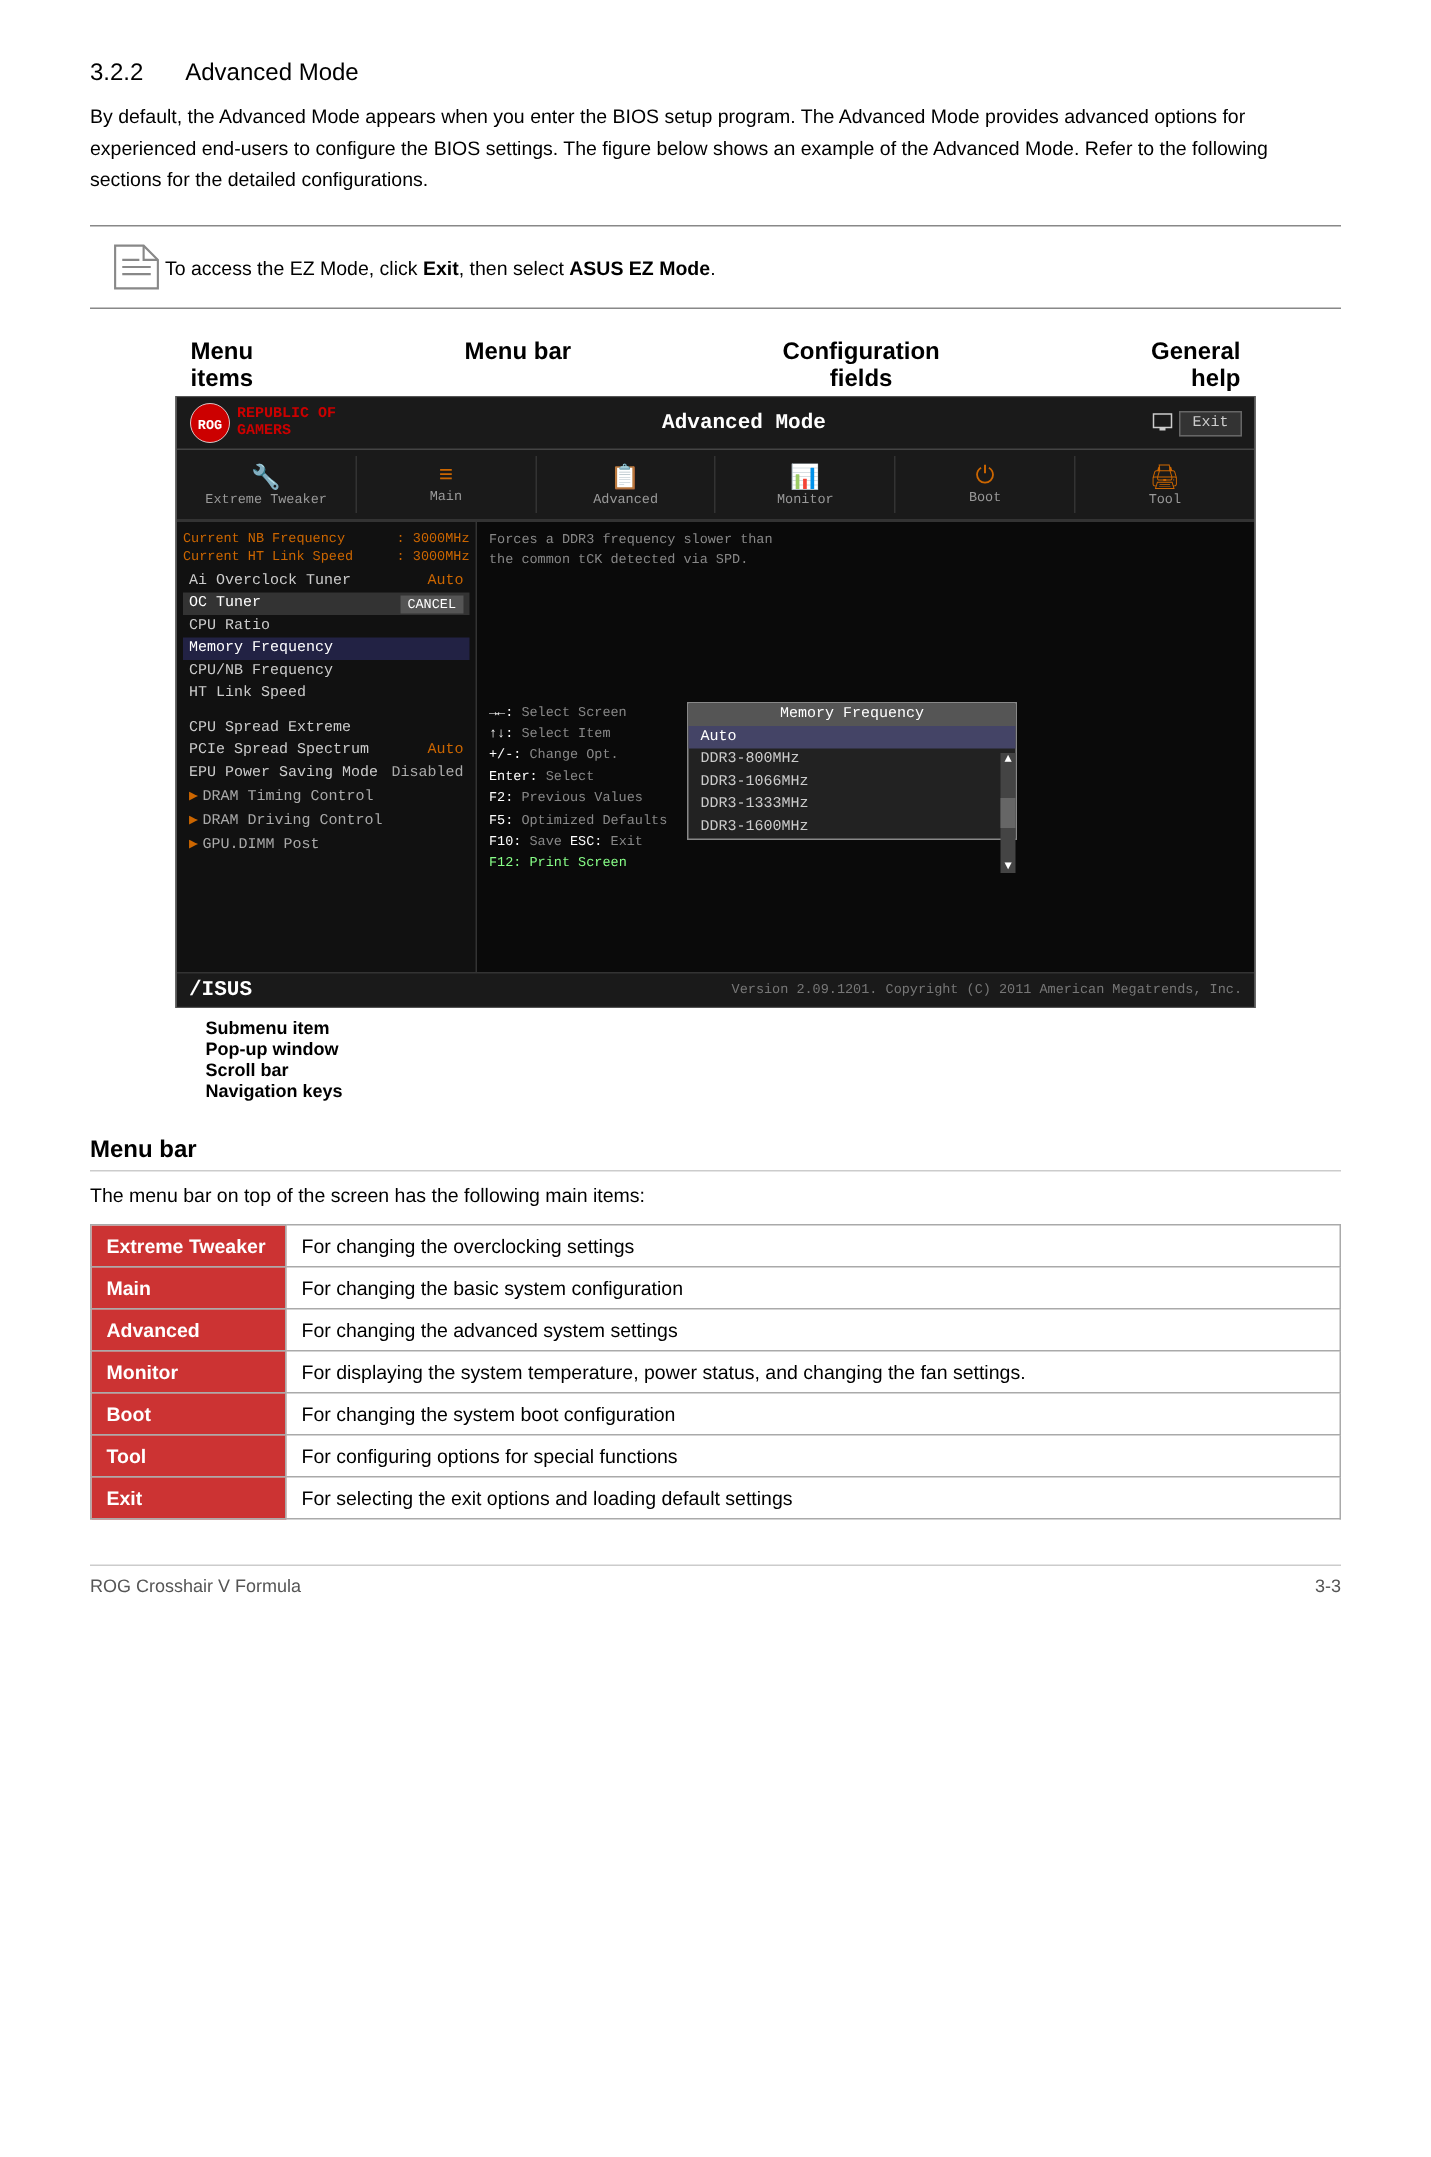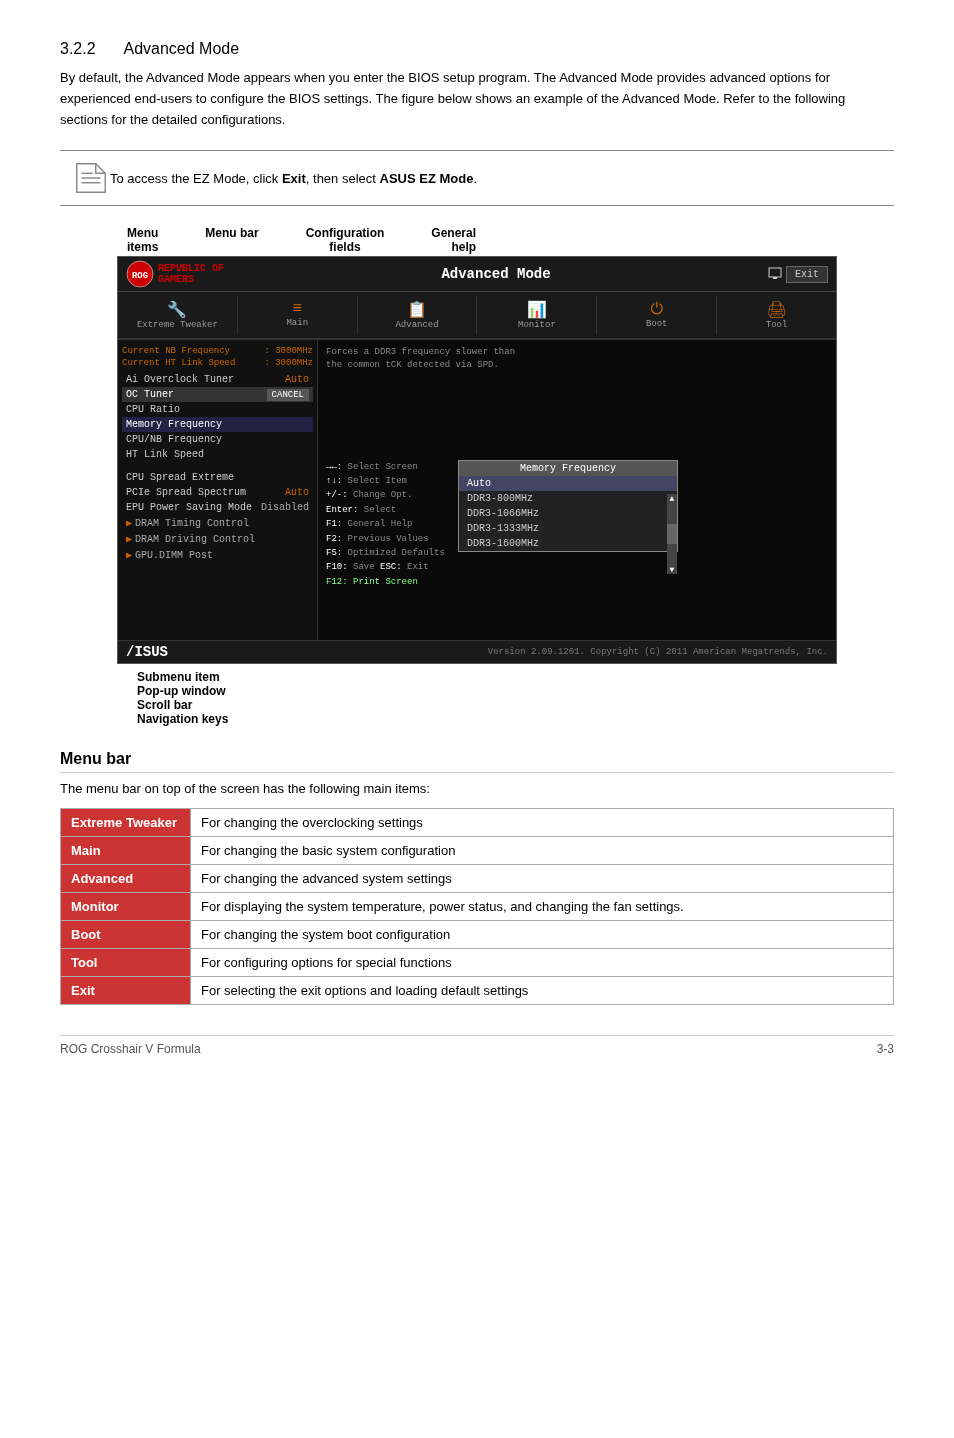--- a/index.html
+++ b/index.html
@@ -39,22 +39,22 @@
       width: 38px;
       height: 38px;
       flex-shrink: 0;
     }
     .note-text { font-size: 13px; }
     .note-text b { font-weight: bold; }
 
     
     .labels-row {
       display: flex;
-      justify-content: flex-start;
-      font-size: 12px;
+      justify-content: space-between;
+      font-size: 16px;
       font-weight: bold;
       margin-bottom: 4px;
       padding: 0 10px;
       gap: 47px;
     }
     .label-block { text-align: center; }
 
     
     .bios-container {
       border: 1px solid #555;
@@ -424,21 +424,20 @@
     <div class="bios-right" style="position:relative;">
       <div class="bios-help">
         Forces a DDR3 frequency slower than<br>the common tCK detected via SPD.
       </div>
       <div style="height: 80px;"></div>
       <div class="bios-navkeys">
         <div><span class="key">→←:</span> Select Screen</div>
         <div><span class="key">↑↓:</span> Select Item</div>
         <div><span class="key">+/-:</span> Change Opt.</div>
         <div><span class="key">Enter:</span> Select</div>
-        <div><span class="key">F1:</span> General Help</div>
         <div><span class="key">F2:</span> Previous Values</div>
         <div><span class="key">F5:</span> Optimized Defaults</div>
         <div><span class="key">F10:</span> Save  <span class="key">ESC:</span> Exit</div>
         <div style="color:#88ff88;"><span style="color:#88ff88;">F12:</span> Print Screen</div>
       </div>
 
       <div class="bios-popup">
         <div class="bios-popup-title">Memory Frequency</div>
         <div style="position:relative;">
           <div class="bios-popup-option selected">Auto</div>

